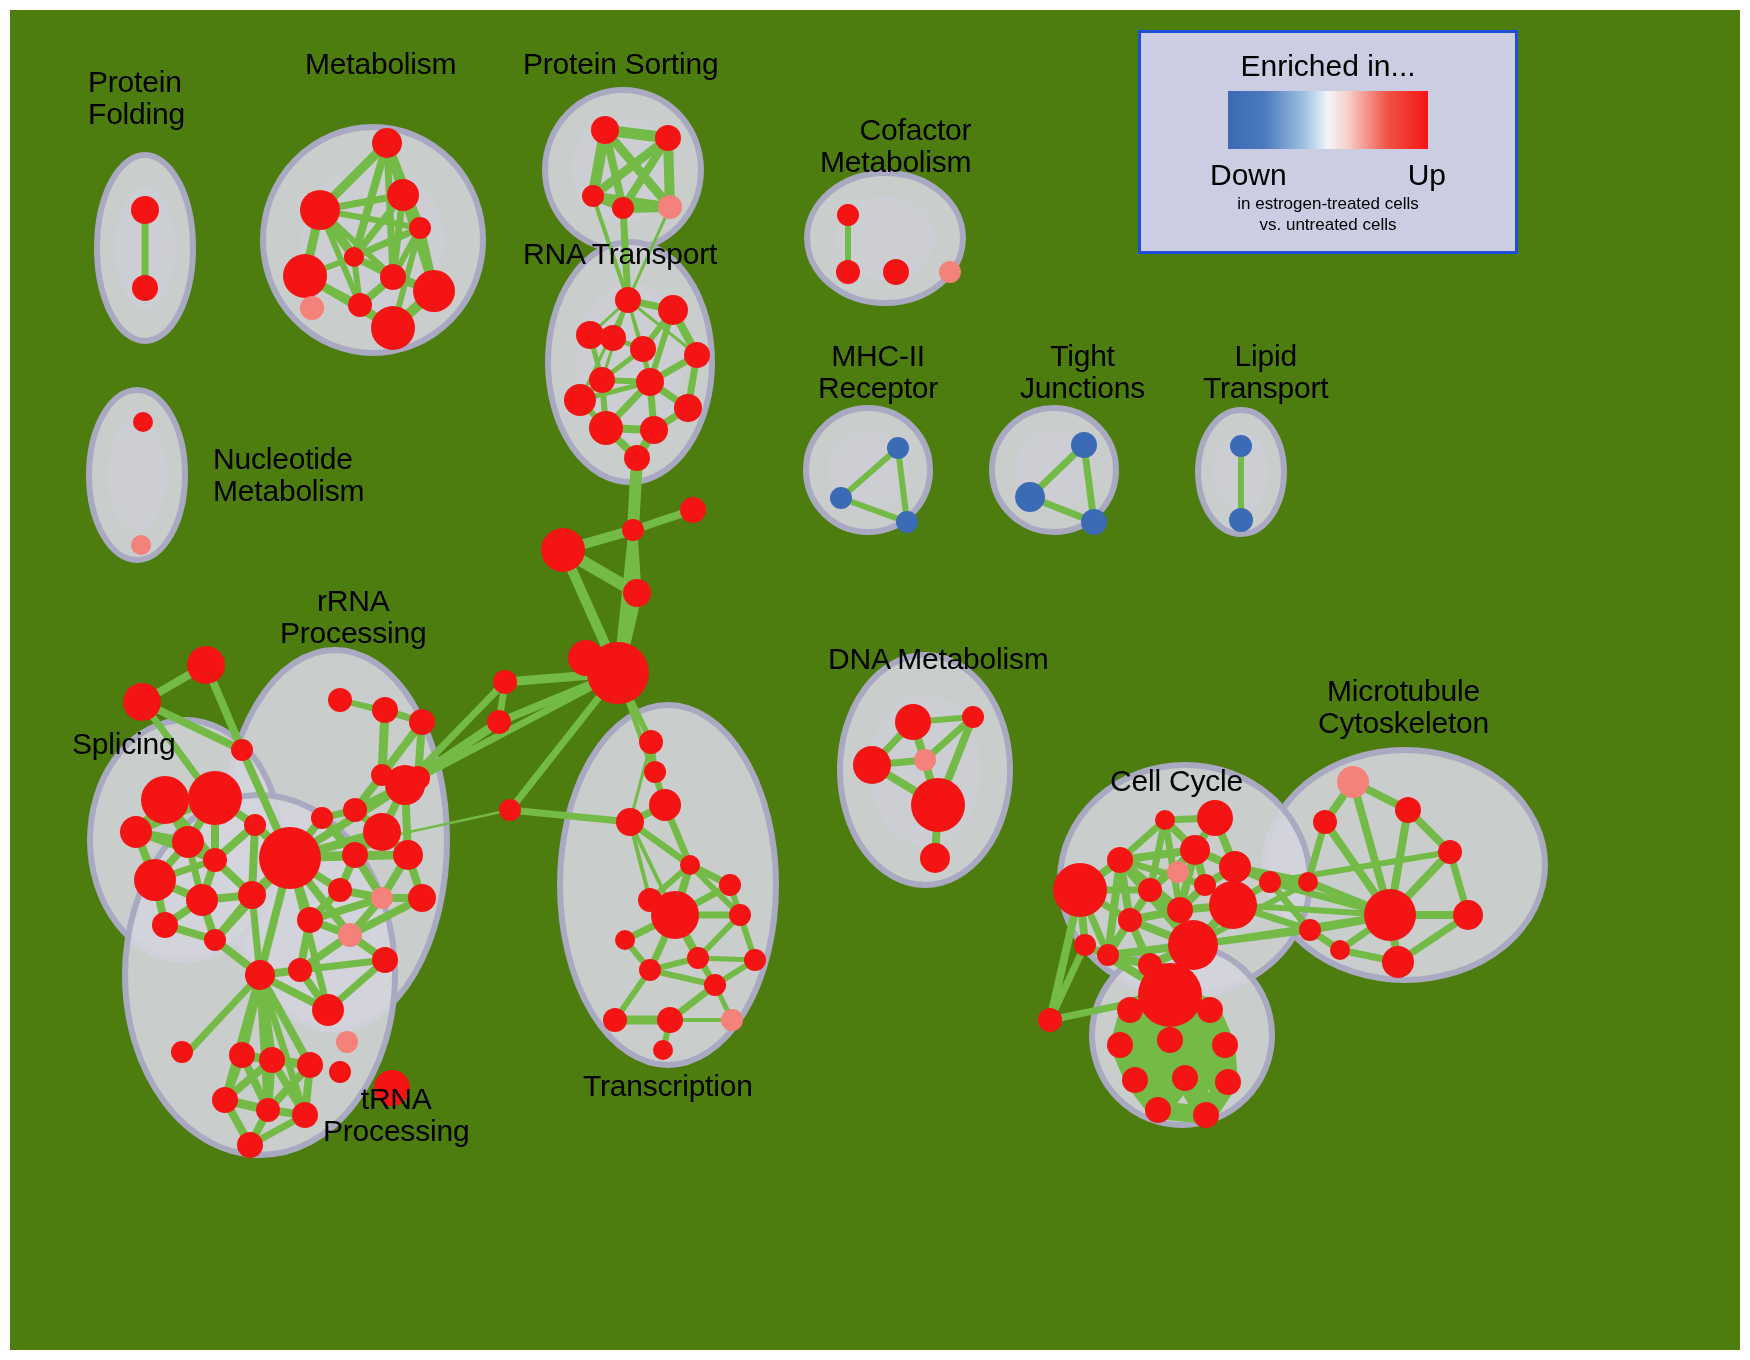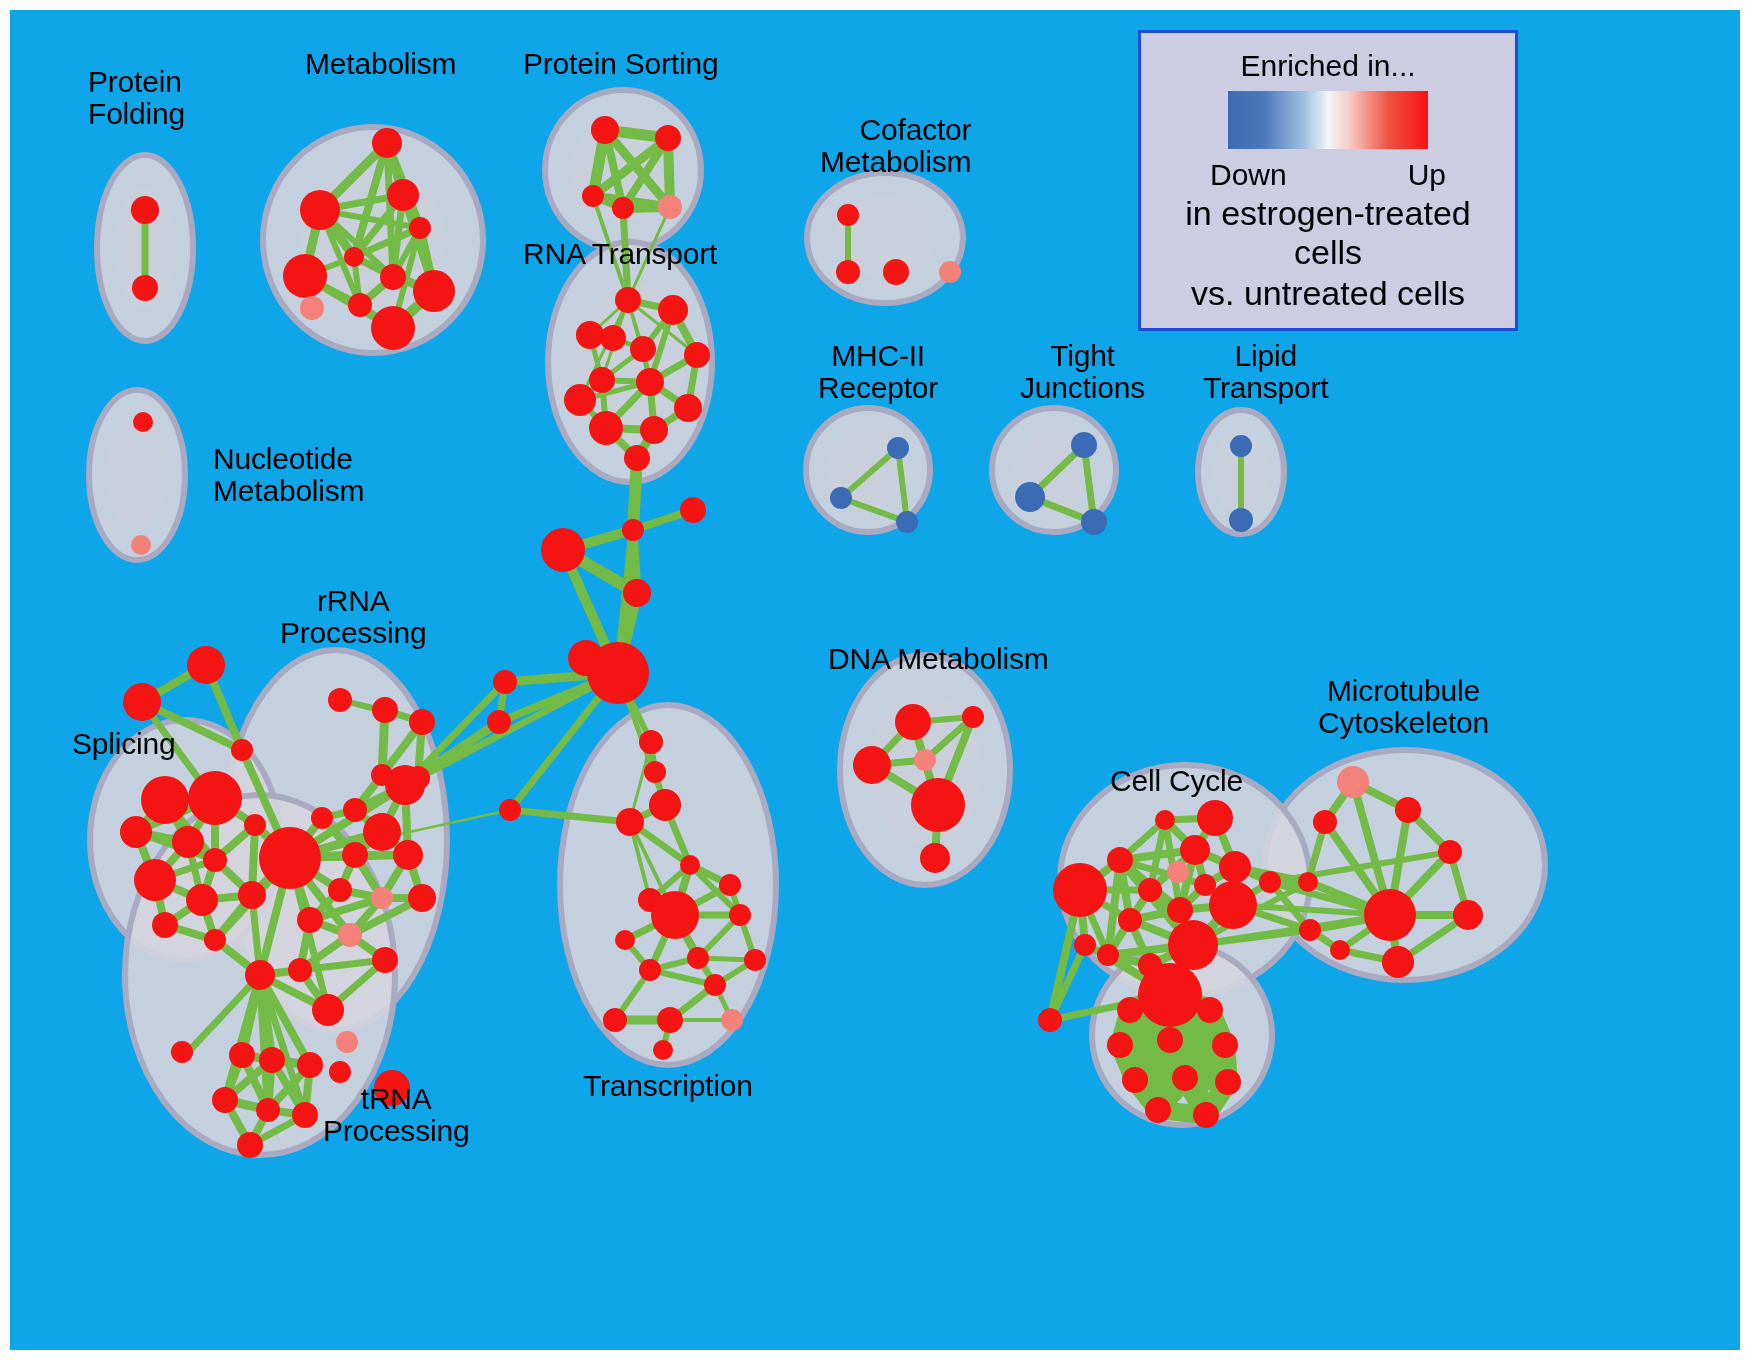--- a/index.html
+++ b/index.html
@@ -8,21 +8,21 @@
   #stage{
     position:relative;
     width:1750px;height:1360px;
     background:#ffffff;
     overflow:hidden;
   }
   #canvas{
     position:absolute;
     left:10px;top:10px;
     width:1730px;height:1340px;
-    background:#0ea5e9;
+    background:#4d7c0f;
   }
   svg.net{position:absolute;left:0;top:0;width:1730px;height:1340px;display:block;}
 
   .cluster-hull{
     fill:#d4d4dc;
     fill-opacity:0.92;
     stroke:#a9a9c2;
     stroke-width:6;
   }
   .cluster-inner{
@@ -56,21 +56,21 @@
   }
   #legend .ltitle{font-size:30px;color:#000;margin:6px 0 8px 0;}
   #legend .bar{
     width:200px;height:58px;
     background:linear-gradient(to right,#3b6bb4 0%,#4b79bc 18%,#9fc0e0 38%,#f2f5f9 50%,#f7cfc9 60%,#ef5244 80%,#f41414 100%);
   }
   #legend .ends{
     width:236px;display:flex;justify-content:space-between;
     font-size:30px;color:#000;margin-top:9px;
   }
-  #legend .sub{font-size:34px;color:#000;margin-top:2px;text-align:center;line-height:1.14;}
+  #legend .sub{font-size:17px;color:#000;margin-top:2px;text-align:center;line-height:1.14;}
 </style>
 </head>
 <body>
 
 <div id="stage">
   <div id="canvas">
 
     <svg class="net" viewBox="0 0 1730 1340">
       <defs>
         <radialGradient id="innerGlow" cx="50%" cy="50%" r="50%">

